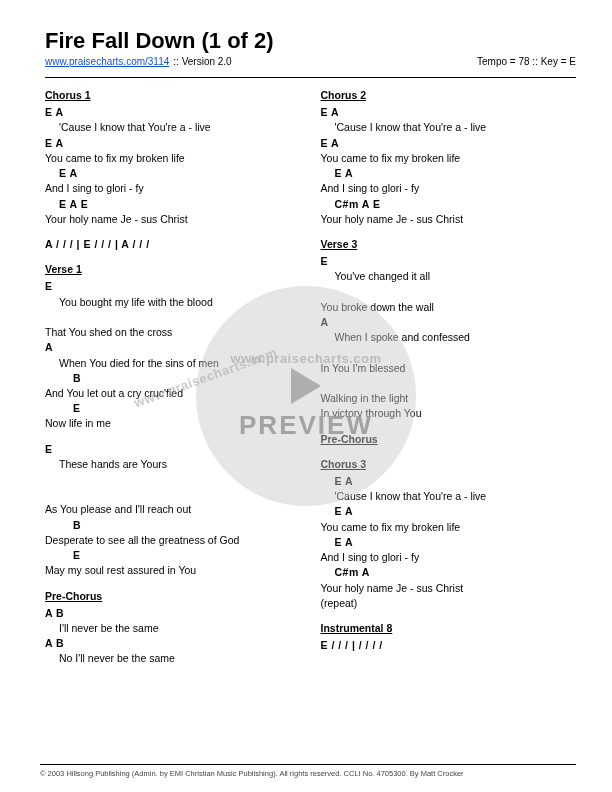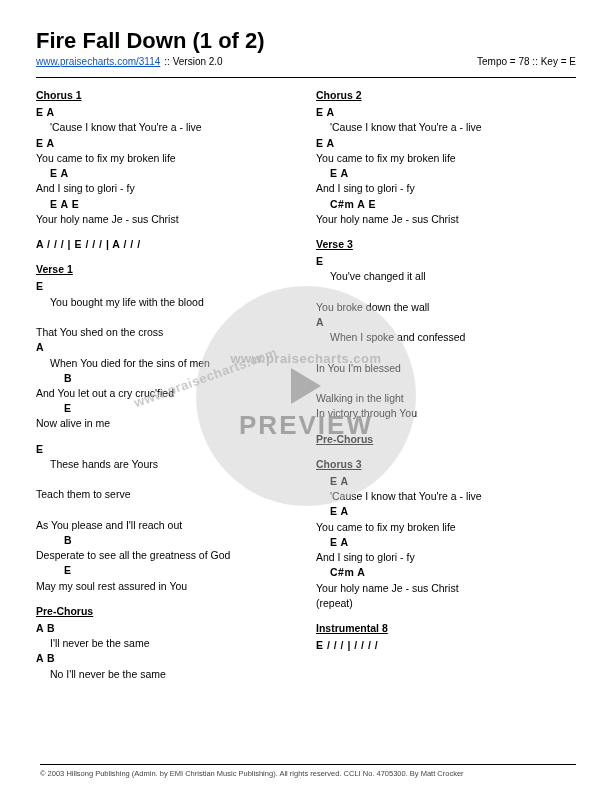--- a/index.html
+++ b/index.html
@@ -9,21 +9,21 @@
       background: #fff;
       font-family: Arial, sans-serif;
       font-size: 11px;
       color: #000;
       overflow: hidden;
       position: relative;
     }
     .page {
       width: 612px;
       height: 792px;
-      padding: 28px 36px 20px 36px;
+      padding: 28px 36px 20px 45px;
       position: relative;
     }
     .header {
       margin-bottom: 8px;
     }
     .title {
       font-size: 22px;
       font-weight: bold;
       margin-bottom: 2px;
     }
@@ -189,28 +189,27 @@
         <div class="section-title">Verse 1</div>
         <div class="chord-line">E</div>
         <div class="lyric-line indent">You bought my life with the blood</div>
         <div class="lyric-line">&nbsp;</div>
         <div class="lyric-line">That You shed on the cross</div>
         <div class="chord-line">A</div>
         <div class="lyric-line indent">When You died for the sins of men</div>
         <div class="chord-line indent2">B</div>
         <div class="lyric-line">And You let out a cry cruc'fied</div>
         <div class="chord-line indent2">E</div>
-        <div class="lyric-line">Now alive in me</div>
+        <div class="lyric-line">Now life in me</div>
       </div>
 
       <div class="section">
         <div class="chord-line">E</div>
         <div class="lyric-line indent">These hands are Yours</div>
         <div class="lyric-line">&nbsp;</div>
-        <div class="lyric-line">Teach them to serve</div>
         <div class="lyric-line">&nbsp;</div>
         <div class="lyric-line">As You please and I'll reach out</div>
         <div class="chord-line indent2">B</div>
         <div class="lyric-line">Desperate to see all the greatness of God</div>
         <div class="chord-line indent2">E</div>
         <div class="lyric-line">May my soul rest assured in You</div>
       </div>
 
       <div class="section">
         <div class="section-title">Pre-Chorus</div>

